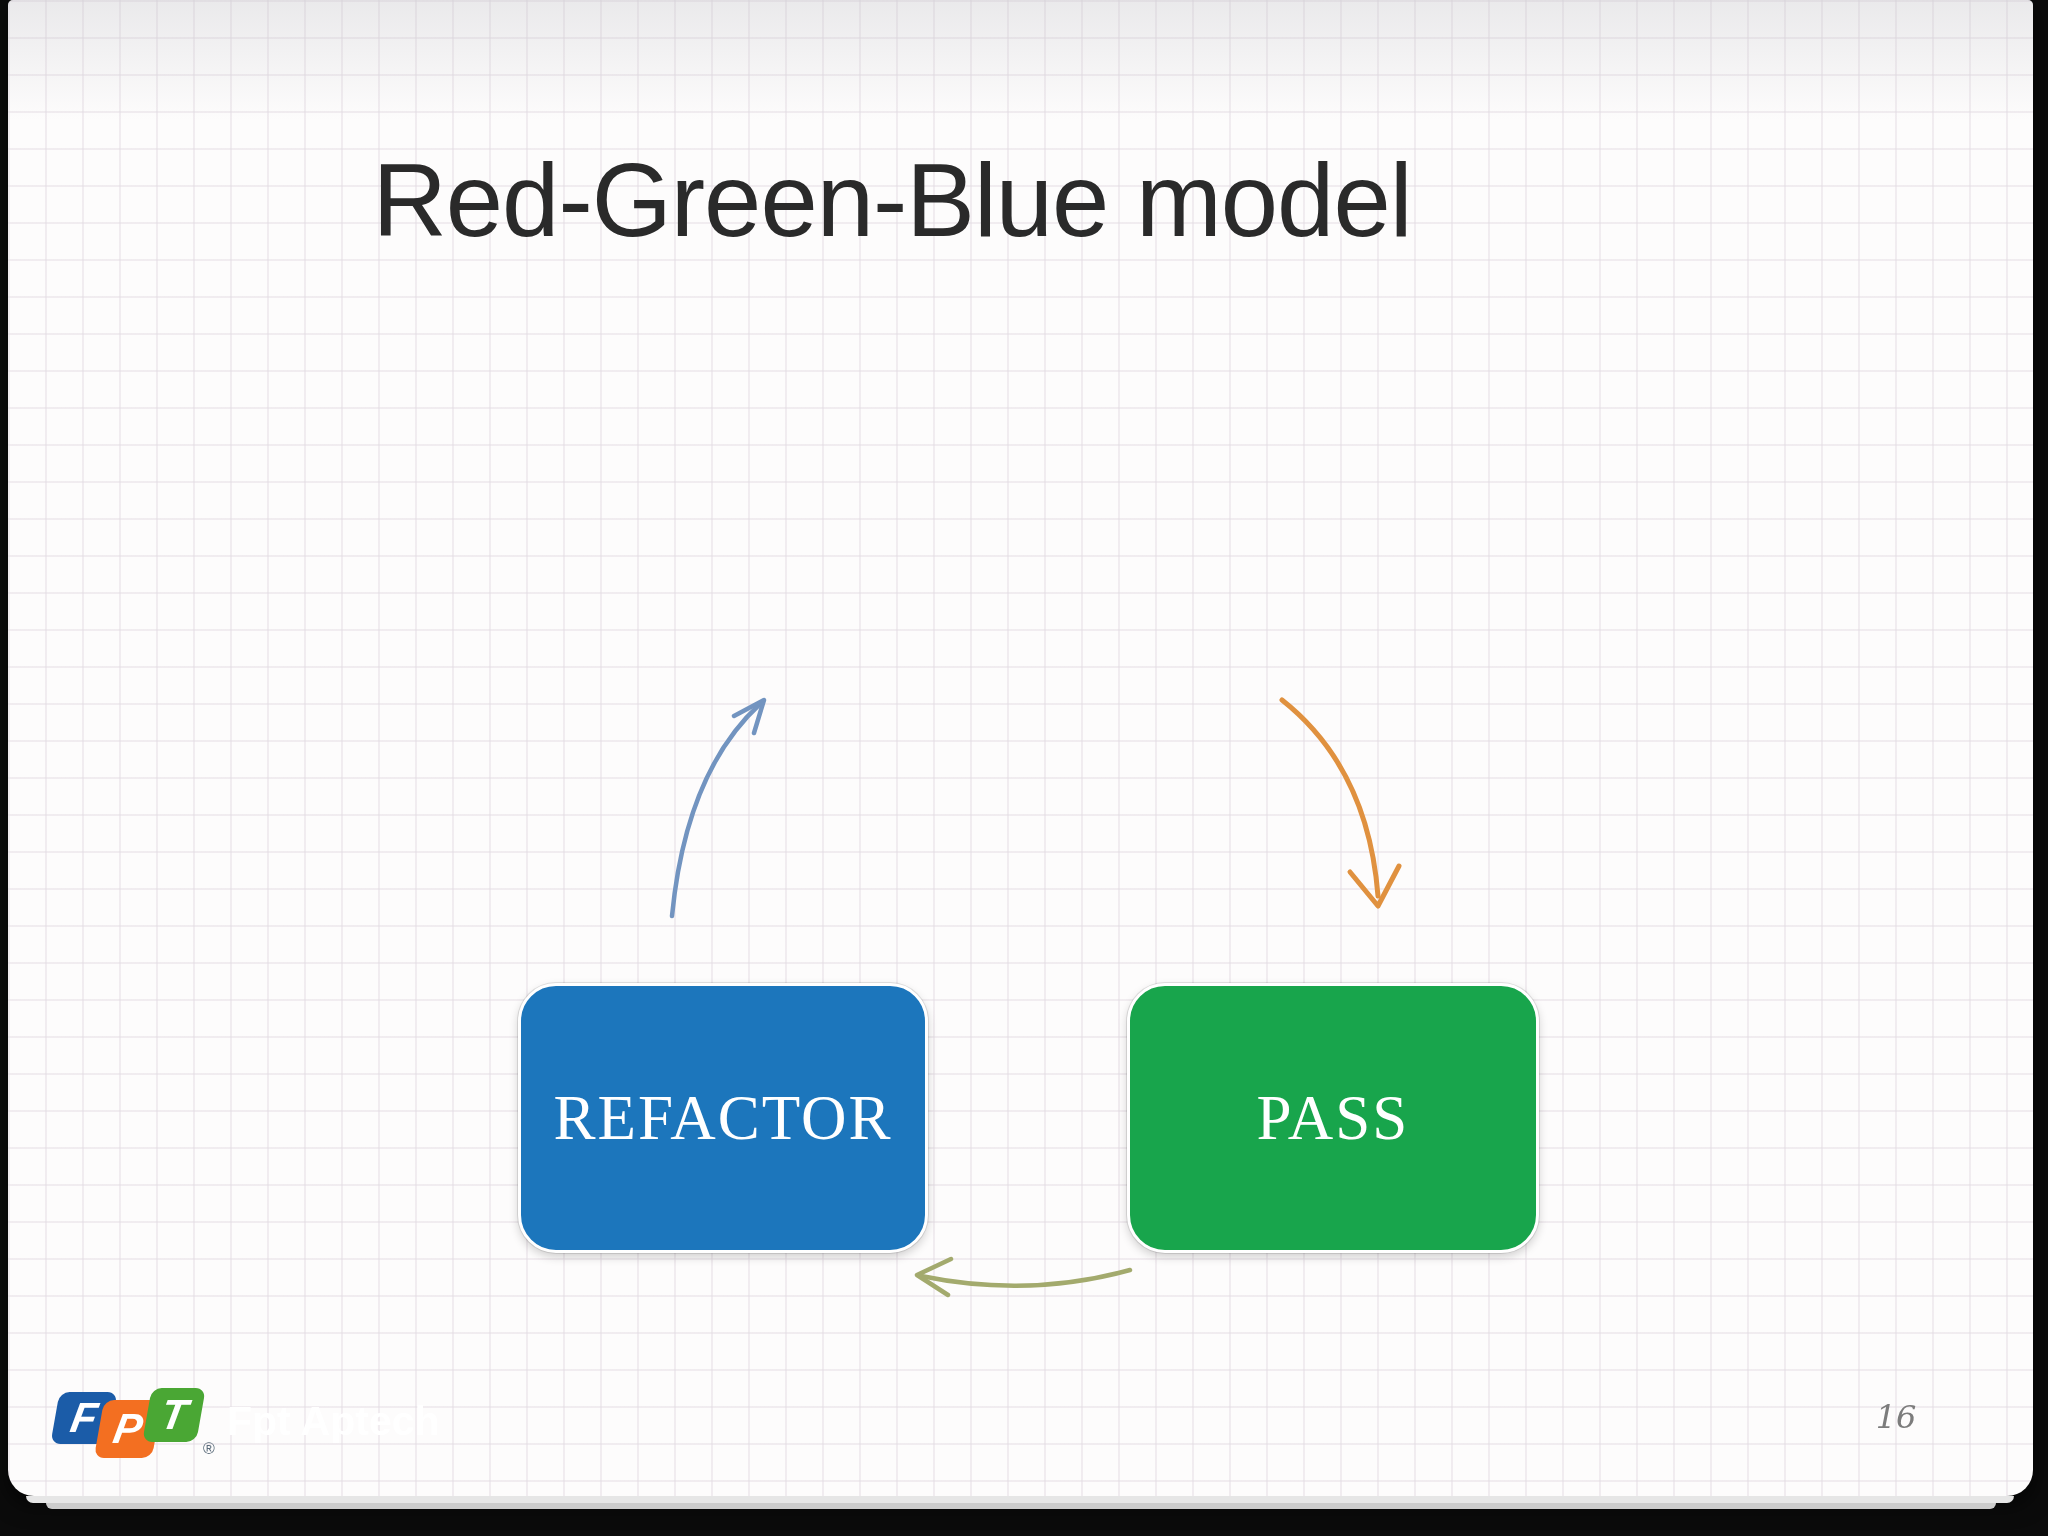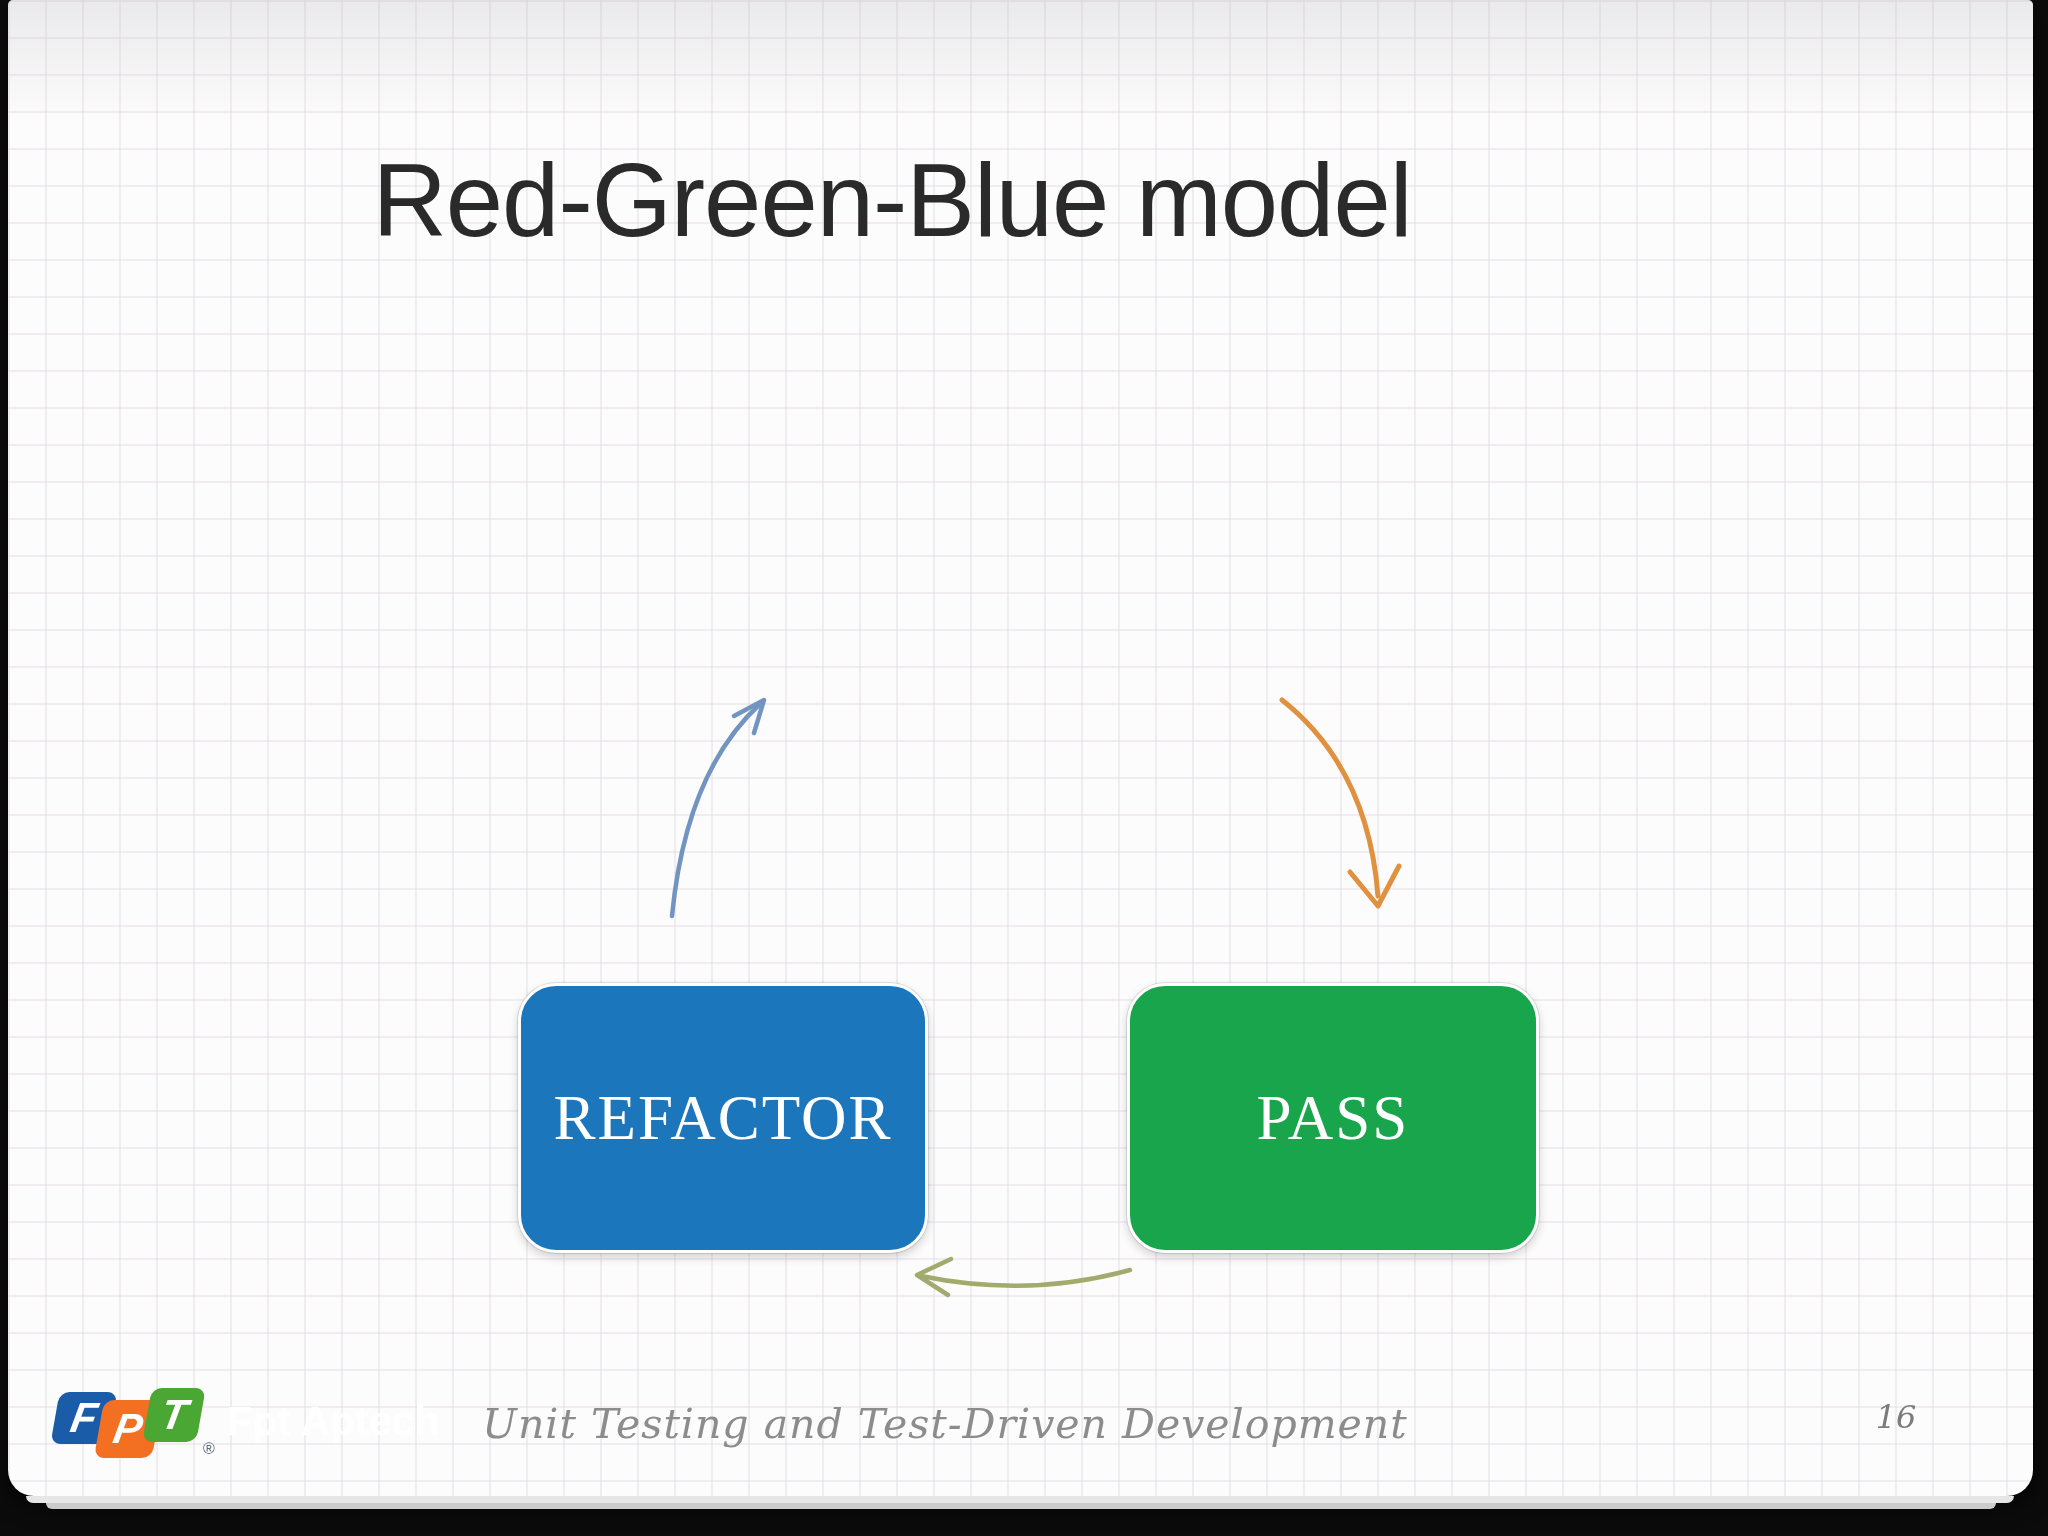--- a/index.html
+++ b/index.html
@@ -106,21 +106,20 @@
     </g>
   </svg>
 
   <div id="node-pass" class="node" style="background: rgb(24, 165, 76); align-items: center;">
     <span>PASS</span>
   </div>
   <div id="node-refactor" class="node" style="background: rgb(28, 118, 188);">
     <span>REFACTOR</span>
   </div>
 
-  <div id="footer-title">Unit Testing and Test-Driven Development</div>
   <div id="page-number">16</div>
 
   <div id="logo">
     <div id="tile-f" class="logo-tile" style="background: rgb(27, 92, 168);">
       <span>F</span>
     </div>
     <div id="tile-p" class="logo-tile" style="background: rgb(243, 111, 33);">
       <span>P</span>
     </div>
     <div id="tile-t" class="logo-tile" style="background: rgb(74, 167, 52);">

